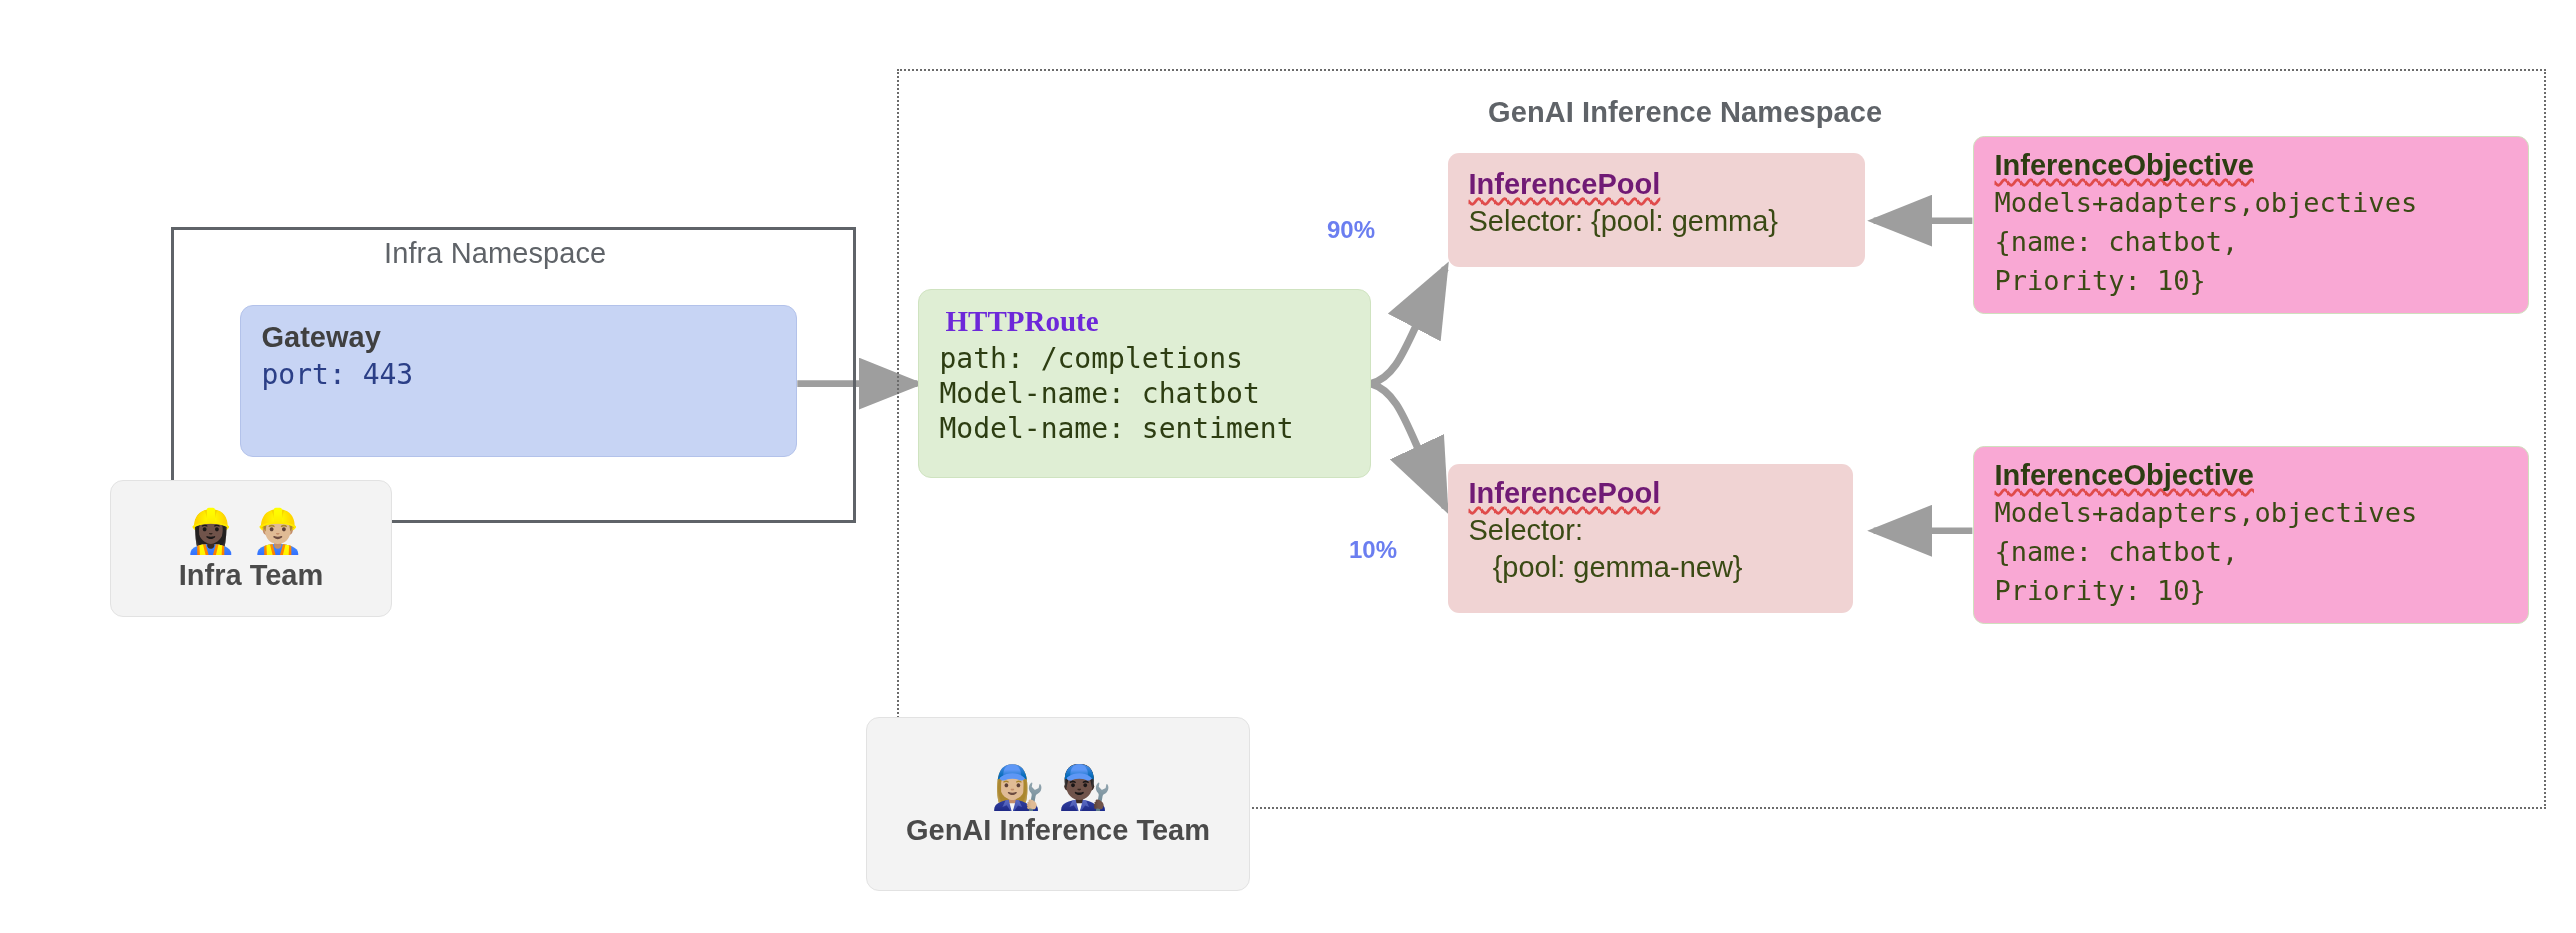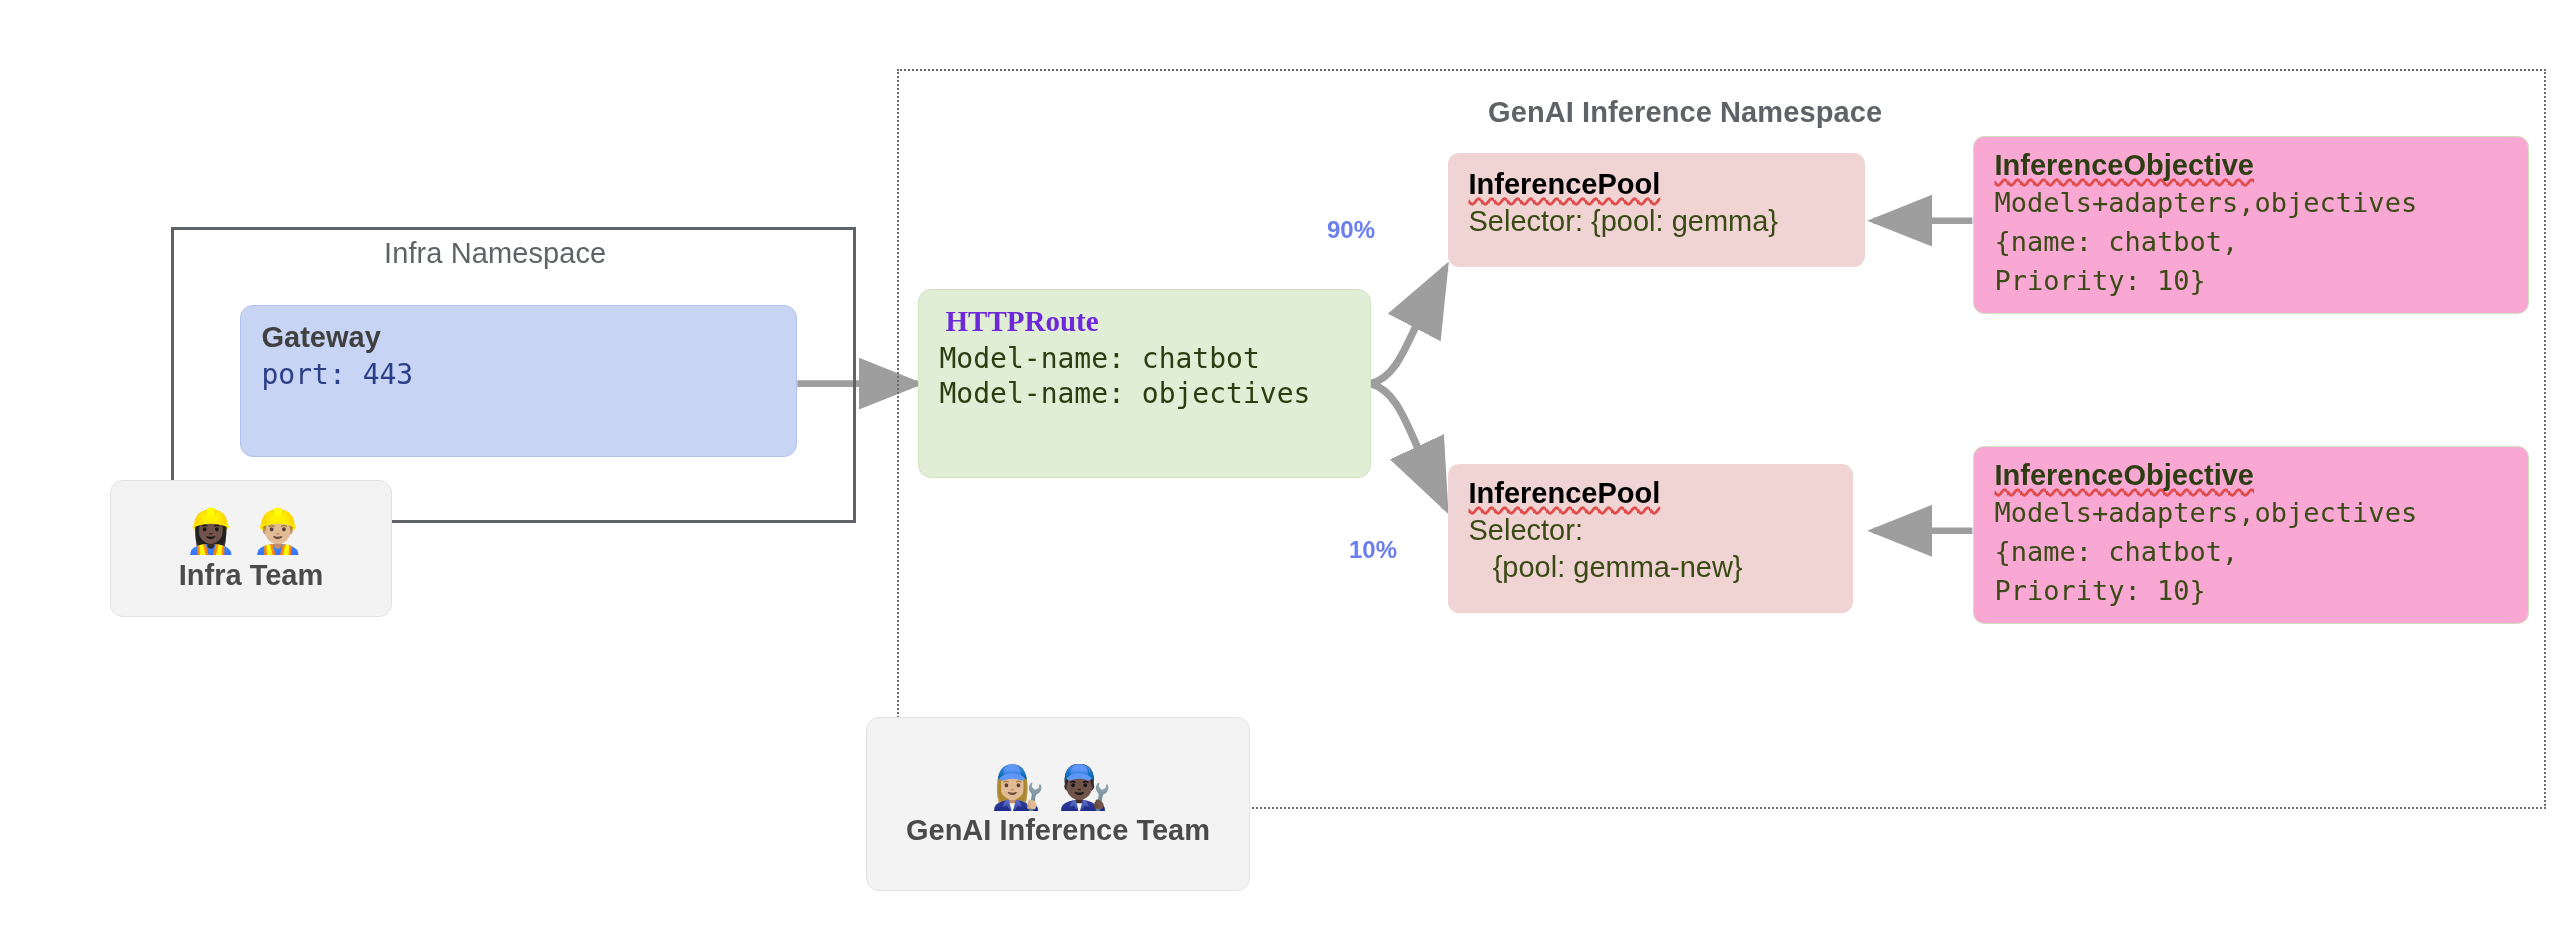--- a/index.html
+++ b/index.html
@@ -99,21 +99,21 @@
     line-height: 35px;
   }
 
   
   .pool {
     background: #f0d3d3;
     border: none;
     border-radius: 11.2px;
   }
   .pool .title {
-    color: #000000;
+    color: #701a75;
     font-size: 29px;
     font-family: "Liberation Sans", sans-serif;
     line-height: 37px;
     text-decoration: underline wavy #e04b4b;
     text-decoration-skip-ink: none;
     text-underline-offset: 2.8px;
   }
   .pool .line {
     color: #3a4a14;
     font-size: 29px;
@@ -229,22 +229,23 @@
   <div class="ns-dotted" style="left:897px; top:69px; width:1649px; height:740px;"></div>
   <div class="ns-title ns-title-bold" style="left:1488px; top:96px;">GenAI Inference Namespace</div>
 
   <div class="card gateway" style="left:240px; top:305px; width:557px; height:152px;">
     <span class="title">Gateway</span>
     <span class="line">port: 443</span>
   </div>
 
   <div class="card httproute" style="left:918px; top:289px; width:453px; height:189px;">
     <span class="title">HTTPRoute</span>
+    <span class="line">path: /completions</span>
     <span class="line">Model-name: chatbot</span>
-    <span class="line">Model-name: objectives</span>
+    <span class="line">Model-name: sentiment</span>
   </div>
 
   <div class="card pool" style="left:1448px; top:153px; width:417px; height:114px;">
     <span class="title">InferencePool</span>
     <span class="line">Selector: {pool: gemma}</span>
   </div>
   <div class="pct" style="left:1327px; top:216px;">90%</div>
 
   <div class="card pool" style="left:1448px; top:464px; width:405px; height:149px; padding-top:11.2px;">
     <span class="title">InferencePool</span>

